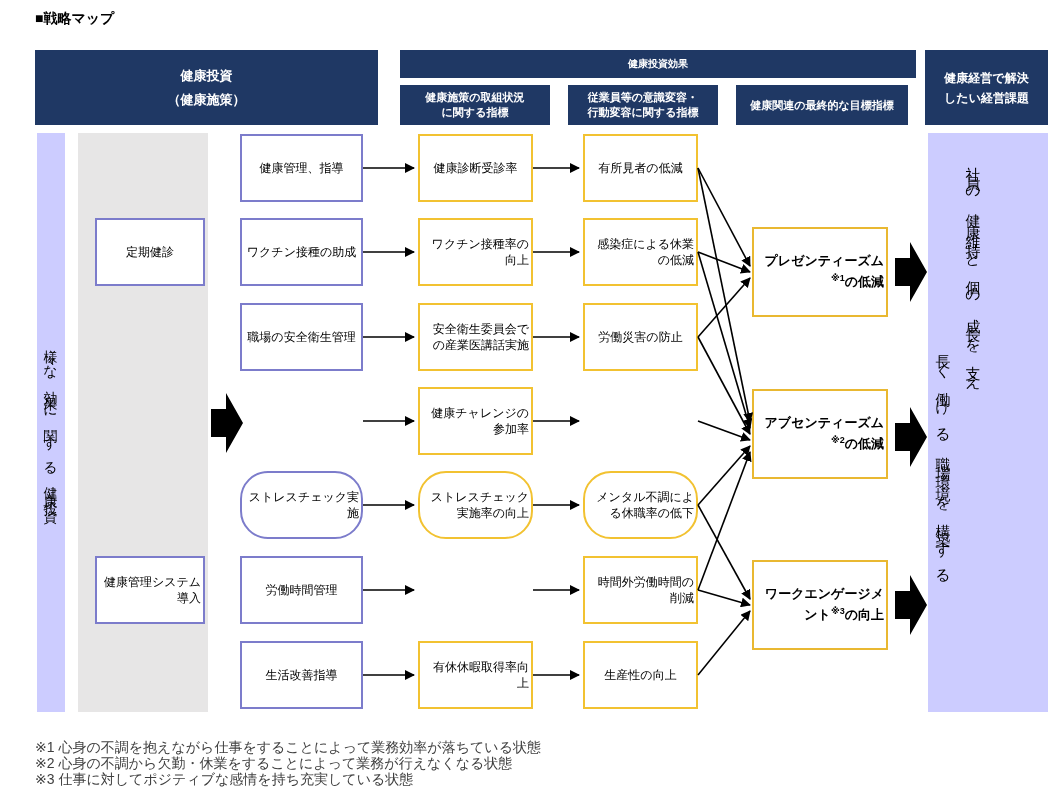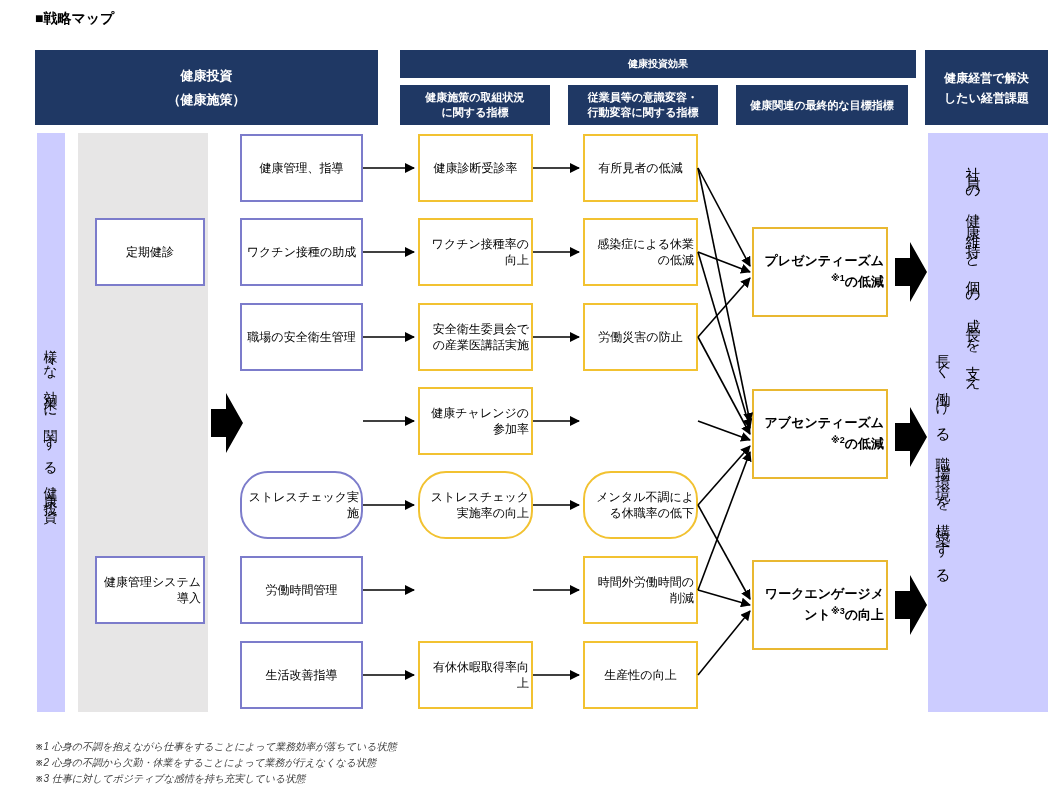--- a/index.html
+++ b/index.html
@@ -74,21 +74,21 @@
   .col3 { left: 418px; width: 115px; height: 68px; }
   .col4 { left: 583px; width: 115px; height: 68px; }
   .col5 { left: 752px; width: 136px; height: 90px; }
 
   .r0 { top: 134px; } .r1 { top: 218px; } .r2 { top: 303px; }
   .r3 { top: 387px; } .r4 { top: 471px; border-radius: 28px; } .r5 { top: 556px; } .r6 { top: 641px; }
   .t0 { top: 227px; } .t1 { top: 380px; margin-top: 9px; } .t2 { top: 560px; }
 
   #arrows { left: 0; top: 0; width: 1056px; height: 787px; pointer-events: none; }
 
-  #footnotes { left: 35px; top: 739px; font-size: 10px; color: #404040; line-height: 16px; font-style: italic; }
+  #footnotes { left: 35px; top: 739px; font-size: 14px; color: #404040; line-height: 16px; }
 </style>
 </head>
 <body>
 
 <div id="stage">
 
   <div id="page-title" class="abs">■戦略マップ</div>
 
   <div id="hdr-invest" class="abs hdr">
     <span>健康投資</span>

